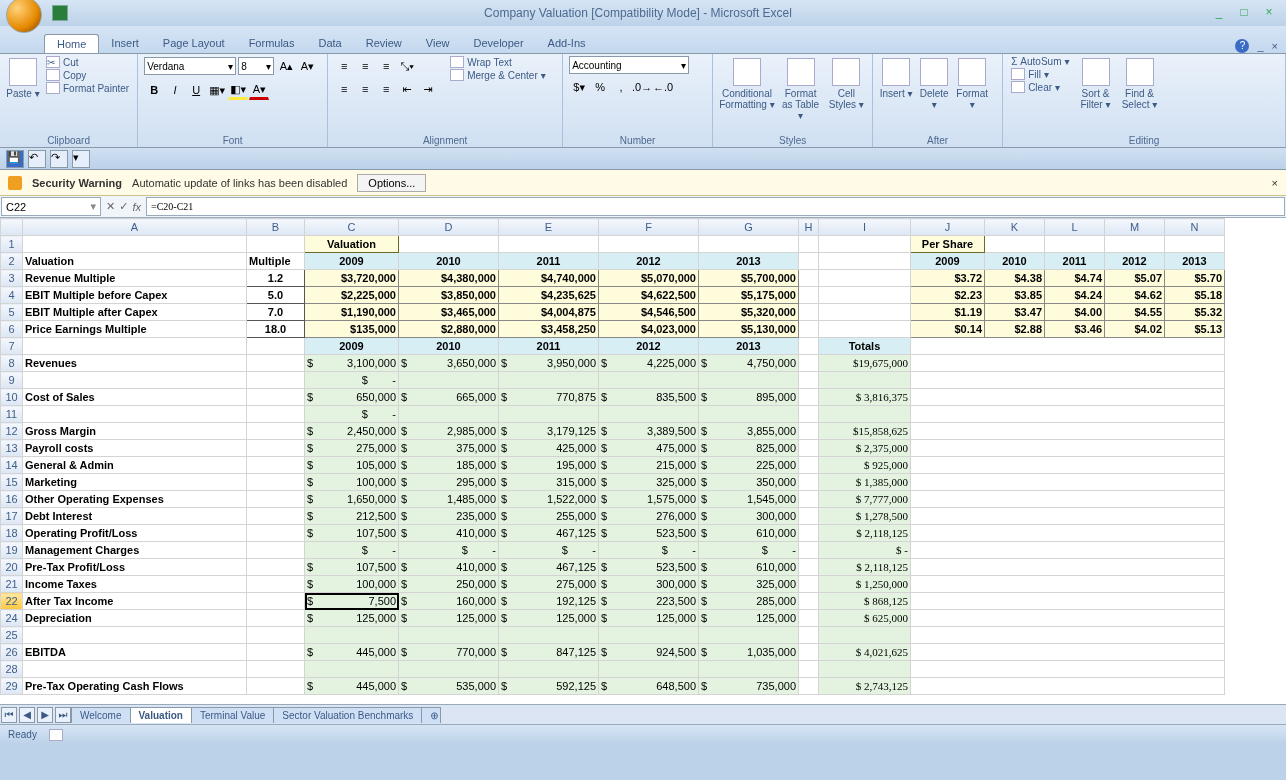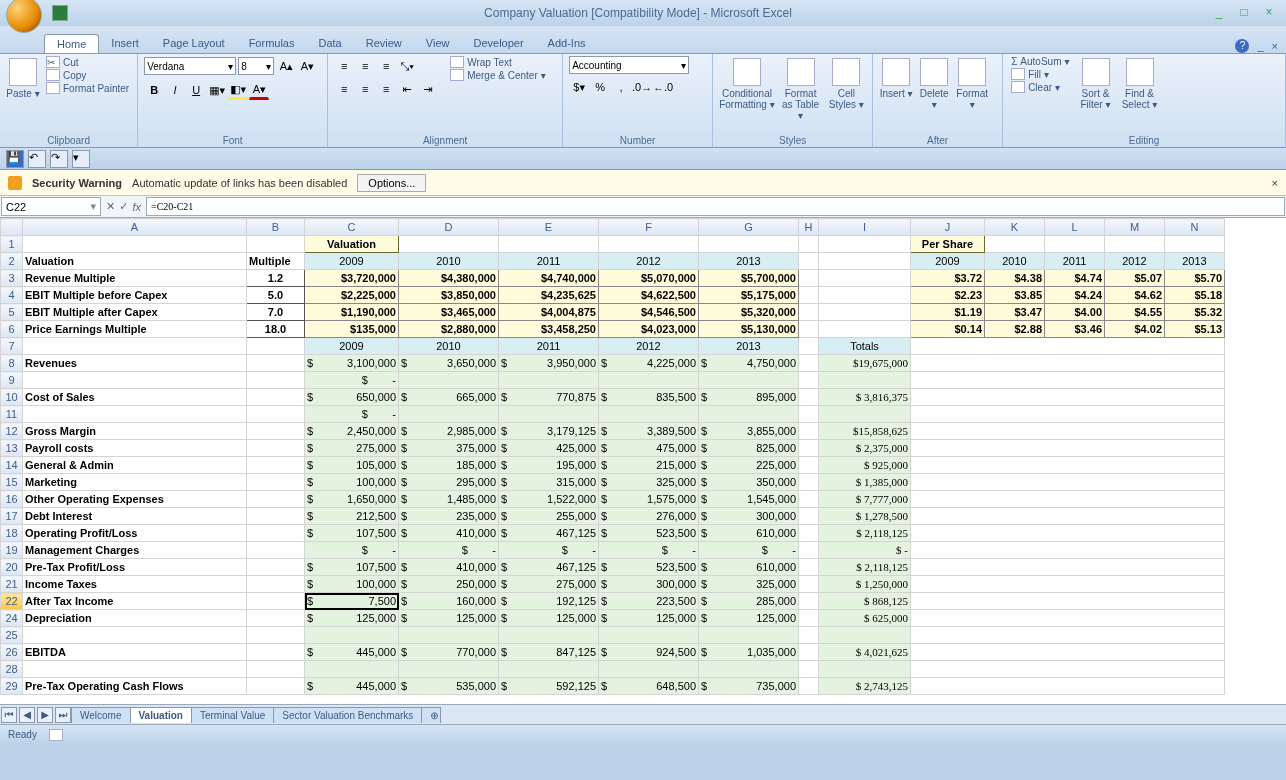--- a/index.html
+++ b/index.html
@@ -54,21 +54,21 @@
 
 .gridwrap { position: relative; height: 486px; background: #fff; overflow: hidden; }
 table.grid { border-collapse: collapse; position: absolute; top: 0; left: 0; }
 table.grid th, table.grid td { border: 1px solid #d4d4d4; font-size: 11px; height: 17px; padding: 0 2px; white-space: nowrap; }
 table.grid thead th { background: linear-gradient(#f5f8fd,#dce6f4); color: #3f5e88; font-weight: normal; text-align: center; position: sticky; top: 0; }
 th.rowhdr { background: linear-gradient(#f5f8fd,#dce6f4); color: #3f5e88; width: 22px; text-align: center; font-weight: normal; }
 th.rowhdr.sel { background: linear-gradient(#ffe8a6,#ffc83d); }
 .colA { width: 224px; } .colB { width: 58px; } .colC { width: 94px; } .colD, .colE, .colF, .colG { width: 100px; } .colH { width: 20px; } .colI { width: 92px; } .colJ { width: 74px; } .colK, .colL, .colM, .colN { width: 60px; }
 td { font-family: Verdana, sans-serif; font-size: 10px; }
 .hdr-val { background: #fffcdc; text-align: center; font-weight: bold; border: 1px solid #6a6a2a !important; }
-.hdr-yr { background: #d7eef5; text-align: center; font-weight: normal; }
+.hdr-yr { background: #d7eef5; text-align: center; font-weight: bold; }
 .mult-cell { background: #fff; text-align: center; font-weight: bold; border: 1px solid #555 !important;}
 .yel { background: #fffcdc; text-align: right; font-weight: bold; border: 1px solid #888 !important; }
 .grn { background: #e3f3e0; text-align: right; }
 .tot { background: #e3f3e0; text-align: right; font-family: Liberation Serif, serif; }
 .labelcell { font-weight: bold; background: #fff; }
 .big { font-size: 14px; }
 .selcell { outline: 2px solid #000; outline-offset: -2px; }
 
 
 .sheetbar { height: 20px; background: #dbe5f3; display: flex; align-items: center; border-top: 1px solid #9ab; font-size: 10px; }

